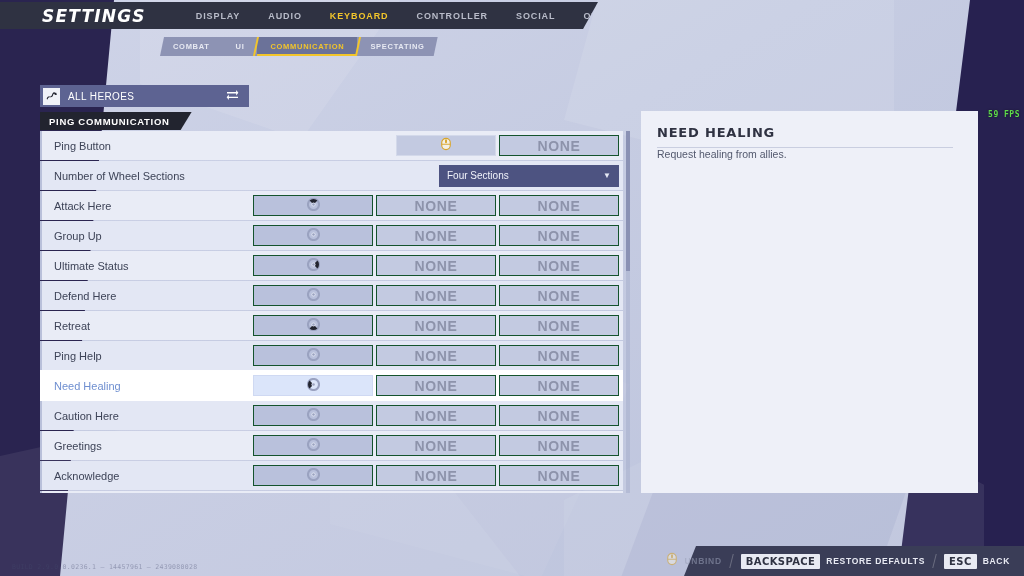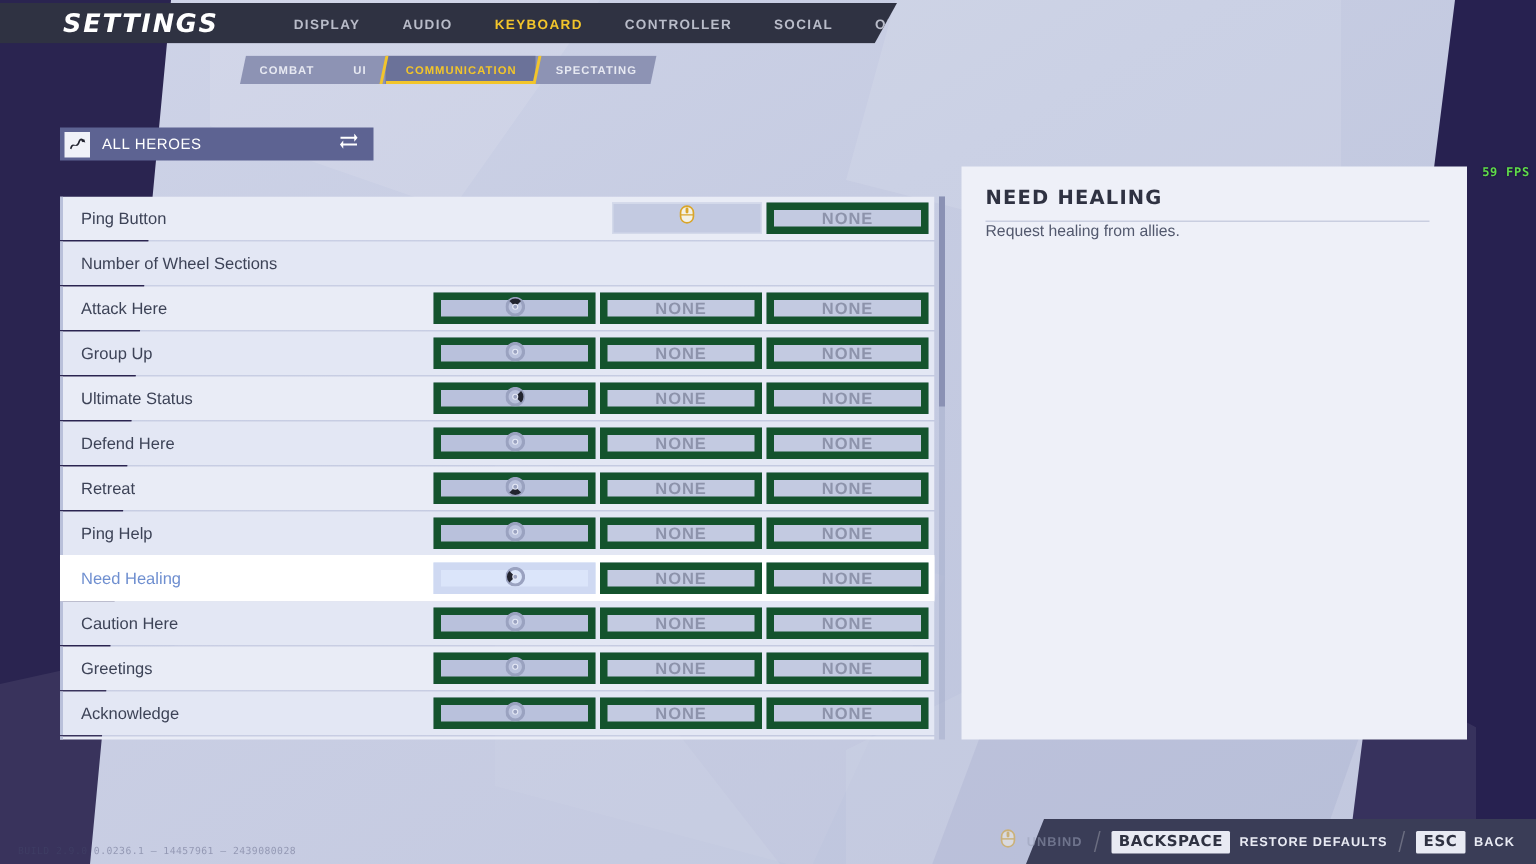--- a/index.html
+++ b/index.html
@@ -161,25 +161,25 @@
   }
   .row-label {
     font-size: 11px; color: #3d4357; margin-left: 12px; flex: 0 0 auto;
   }
   .row.selected .row-label { color: #6f8fd0; }
   .row-controls {
     margin-left: auto; display: flex; align-items: center; gap: 3px;
     padding-right: 4px;
   }
   .bind-cell {
-    width: 108px; height: 21px;
+    width: 120px; height: 21px;
     background: #c3cae1;
-    border: 5px solid #14532d;
+    border: 1px solid #14532d;
     display: flex; align-items: center; justify-content: center;
-    color: #8d93ab; font-size: 11px; font-weight: bold; letter-spacing: .6px;
+    color: #8d93ab; font-size: 14px; font-weight: bold; letter-spacing: .6px;
     cursor: pointer;
   }
   .bind-cell.primary { background: #b9c1dc; }
   .row.selected .bind-cell.primary { background: #dbe5fa; border-color:#cfd9f2; }
 
   
   .ping-primary {
     width: 100px; height: 21px; background: #c3cae1; border: 1px solid #d3d9ea;
     display:flex; align-items:center; justify-content:center; cursor:pointer;
   }
@@ -314,37 +314,46 @@
     </div>
     <div class="hero-label">ALL HEROES</div>
     <div class="swap-icon">
       <svg width="13" height="11" viewBox="0 0 14 12">
         <path d="M1 3.5 H11 L11 1.2 L13.4 4.2 L11 7.2 L11 5 H1 Z" fill="#ffffff" transform="translate(0,-1.2)"></path>
         <path d="M13 8.5 H3 L3 6.2 L0.6 9.2 L3 12.2 L3 10 H13 Z" fill="#ffffff" transform="translate(0,-1.2)"></path>
       </svg>
     </div>
   </div>
 
+  <div class="section-header">
+    <span>PING COMMUNICATION</span>
+  </div>
 
   <div class="list-wrap" id="list-wrap">
       <div class="row">
         <div class="row-label">Ping Button</div>
         <div class="row-controls">
           <div class="ping-primary">
             <span><svg width="12" height="14" viewBox="0 0 14 16">
                 <rect x="2" y="1.5" width="10" height="13" rx="5" fill="#f3f1e6" stroke="#d9a52a" stroke-width="1.3"></rect>
                 <rect x="5.9" y="2.6" width="2.2" height="4.6" rx="1.1" fill="#d9a52a"></rect>
                 <path d="M2.3 8.3 H11.7" stroke="#d9a52a" stroke-width="1.1"></path>
               </svg></span>
           </div>
           <div class="bind-cell">NONE</div>
         </div>
       </div>
       <div class="row alt">
         <div class="row-label">Number of Wheel Sections</div>
+        <div class="row-controls">
+          <div class="dropdown">
+            <span class="dd-value">Four Sections</span>
+            <span class="dd-arrow">▼</span>
+          </div>
+        </div>
       </div>
       <div class="row">
         <div class="row-label">Attack Here</div>
         <div class="row-controls">
           <div class="bind-cell primary">
             <span><svg width="13" height="13" viewBox="0 0 16 16">
                 <circle cx="8" cy="8" r="6.8" fill="none" stroke="#9aa2c0" stroke-width="2.6"></circle>
                 <path d="M3.2 3.2 A6.8 6.8 0 0 1 12.8 3.2 L8 8 Z" fill="#22242f"></path>
                 <circle cx="8" cy="8" r="2.5" fill="#e5e9f5"></circle>
                 <circle cx="8" cy="8" r="1.6" fill="#9aa2c0"></circle>

